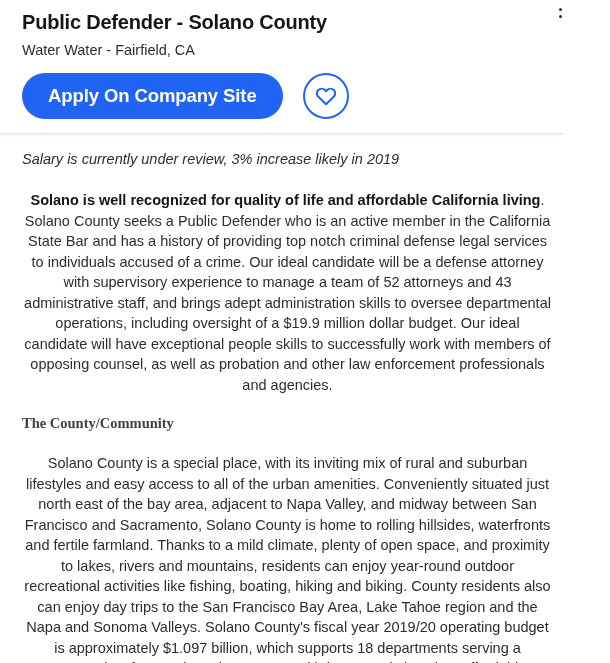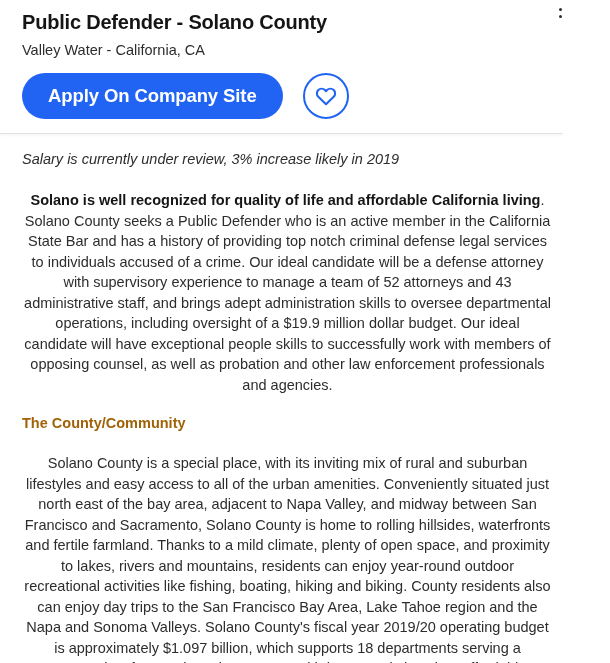--- a/index.html
+++ b/index.html
@@ -136,41 +136,42 @@
 
   .body-paragraph .lead {
     font-weight: bold;
     color: #151515;
   }
 
   .section-heading {
     font-size: 14.5px;
     font-weight: bold;
     line-height: 20px;
-    color: #a16207;
+    color: #404040;
     margin: 0 0 20px 0;
+    font-family: Liberation Serif, serif;
   }
 
   .body-paragraph.last { margin-bottom: 0; }
 </style>
 </head>
 <body>
 
 <div id="page">
 
   <div class="job-header">
 
     <div class="overflow-menu">
       <span class="dot"></span>
       <span class="dot"></span>
     </div>
 
     <h1 class="job-title">Public Defender - Solano County</h1>
 
-    <p class="job-subtitle">Valley Water - California, CA</p>
+    <p class="job-subtitle">Water Water - Fairfield, CA</p>
 
     <div class="action-row">
 
       <button class="apply-button">Apply On Company Site</button>
 
       <button class="save-button">
         <span>
           <svg width="24" height="24" viewBox="0 0 24 24" fill="none" stroke="#2164f3" stroke-width="2.1" stroke-linecap="round" stroke-linejoin="round">
             <path d="M12 20.2 4.3 12.7a4.6 4.6 0 0 1 0-6.6 4.8 4.8 0 0 1 6.7 0L12 7.2l1-1.1a4.8 4.8 0 0 1 6.7 0 4.6 4.6 0 0 1 0 6.6z"></path>
           </svg>

